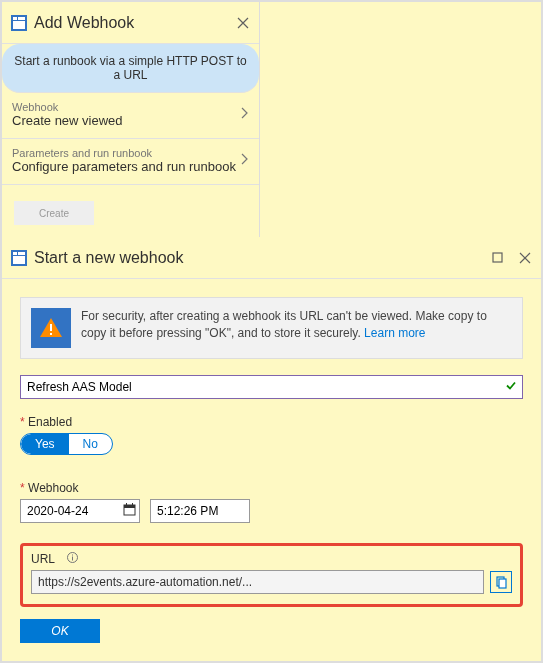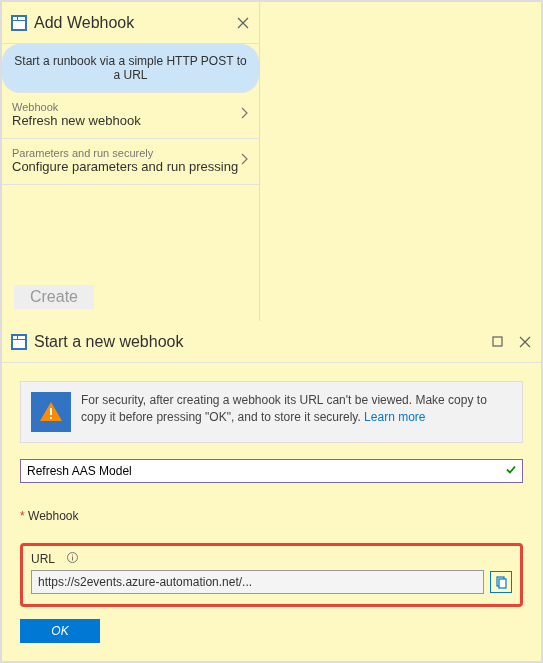--- a/index.html
+++ b/index.html
@@ -12,21 +12,21 @@
   .blade-header .title { font-size: 16px; font-weight: 400; flex: 1; margin-left: 6px; color: #323130; }
   .blade-header .hicon { color: #3273c3; }
   .hicon svg { display: block; }
   .banner { background: #cce4f7; padding: 10px 10px; font-size: 12px; color: #323130; border-bottom: 1px solid #e1e1e1; text-align: center; border-radius: 18px; }
   .menu-item { padding: 8px 10px 10px 10px; border-bottom: 1px solid #e1e1e1; display: flex; align-items: center; cursor: pointer; }
   .menu-item .txt { flex: 1; }
   .menu-item .sub { font-size: 11px; color: #767676; }
   .menu-item .main { font-size: 13px; color: #323130; }
   .chev { color: #767676; }
   .left-footer { margin-top: auto; padding: 12px; }
-  .btn-create { width: 80px; height: 24px; background: #eee; color: #999; border: none; font-size: 16px; }
+  .btn-create { width: 80px; height: 24px; background: #eee; color: #999; border: none; font-size: 10px; }
   .right-body { padding: 14px 18px 0 18px; flex: 1; overflow: auto; }
   .info-box { background: #f2f2f2; border: 1px solid #ddd; display: flex; padding: 10px; margin-top: 4px; }
   .info-icon { width: 40px; height: 40px; background: #3273c3; display: flex; align-items: center; justify-content: center; flex-shrink: 0; margin-right: 10px; }
   .info-text { font-size: 12px; color: #444; line-height: 1.45; }
   .info-text a { color: #0078d4; text-decoration: none; }
   .field { margin-top: 16px; }
   .field-label { font-size: 12px; color: #323130; margin-bottom: 4px; }
   .req::before { content: "* "; color: #d13438; }
   .input-wrap { position: relative; border-radius: 12px; }
   .txt-input { width: 100%; height: 24px; border: 1px solid #8065ac; padding: 2px 24px 2px 6px; font-size: 12px; }
@@ -70,32 +70,32 @@
       <div class="hbtn">
         <svg width="12" height="12" viewBox="0 0 12 12">
             <path d="M1 1 L11 11 M11 1 L1 11" stroke="#606060" stroke-width="1.2"></path>
           </svg>
       </div>
     </div>
     <div class="banner">Start a runbook via a simple HTTP POST to a URL</div>
     <div class="menu-item">
       <div class="txt">
         <div class="sub">Webhook</div>
-        <div class="main">Refresh new webhook</div>
+        <div class="main">Create new viewed</div>
       </div>
       <span class="chev">
         <svg width="8" height="12">
             <path d="M1 1 L6 6 L1 11" stroke="#767676" fill="none" stroke-width="1.2"></path>
           </svg>
       </span>
     </div>
     <div class="menu-item">
       <div class="txt">
-        <div class="sub">Parameters and run securely</div>
-        <div class="main">Configure parameters and run pressing</div>
+        <div class="sub">Parameters and run runbook</div>
+        <div class="main">Configure parameters and run runbook</div>
       </div>
       <span class="chev">
         <svg width="8" height="12">
             <path d="M1 1 L6 6 L1 11" stroke="#767676" fill="none" stroke-width="1.2"></path>
           </svg>
       </span>
     </div>
     <div class="left-footer">
       <button class="btn-create">Create</button>
     </div>
@@ -143,23 +143,44 @@
         <div class="input-wrap">
           <input class="txt-input" value="Refresh AAS Model" style="">
           <span class="green-check">
             <svg width="12" height="12" viewBox="0 0 12 12">
                 <path d="M2 6 L5 9 L10 3" stroke="#0b8a00" fill="none" stroke-width="1.8"></path>
               </svg>
           </span>
         </div>
       </div>
 
+      <div class="field">
+        <div class="field-label req">Enabled</div>
+        <div class="toggle">
+          <span class="on">Yes</span>
+          <span class="off">No</span>
+        </div>
+      </div>
 
       <div class="field" style="margin-top:26px;">
         <div class="field-label req">Webhook</div>
+        <div class="date-row">
+          <div class="date-wrap">
+            <input class="date-in" value="2020-04-24" style="">
+            <span class="cal">
+              <svg width="13" height="13" viewBox="0 0 13 13">
+                  <rect x="1" y="2" width="11" height="10" fill="none" stroke="#333"></rect>
+                  <rect x="1" y="2" width="11" height="3" fill="#333"></rect>
+                  <rect x="3" y="0" width="1" height="3" fill="#333"></rect>
+                  <rect x="9" y="0" width="1" height="3" fill="#333"></rect>
+                </svg>
+            </span>
+          </div>
+          <input class="time-in" value="5:12:26 PM" style="">
+        </div>
       </div>
 
       <div class="url-box">
         <div class="url-label">
           <span>URL</span>
           <span>
             <svg width="11" height="11" viewBox="0 0 11 11">
                 <circle cx="5.5" cy="5.5" r="5" fill="none" stroke="#767676"></circle>
                 <rect x="5" y="4.5" width="1" height="4" fill="#767676"></rect>
                 <rect x="5" y="2.5" width="1" height="1" fill="#767676"></rect>

